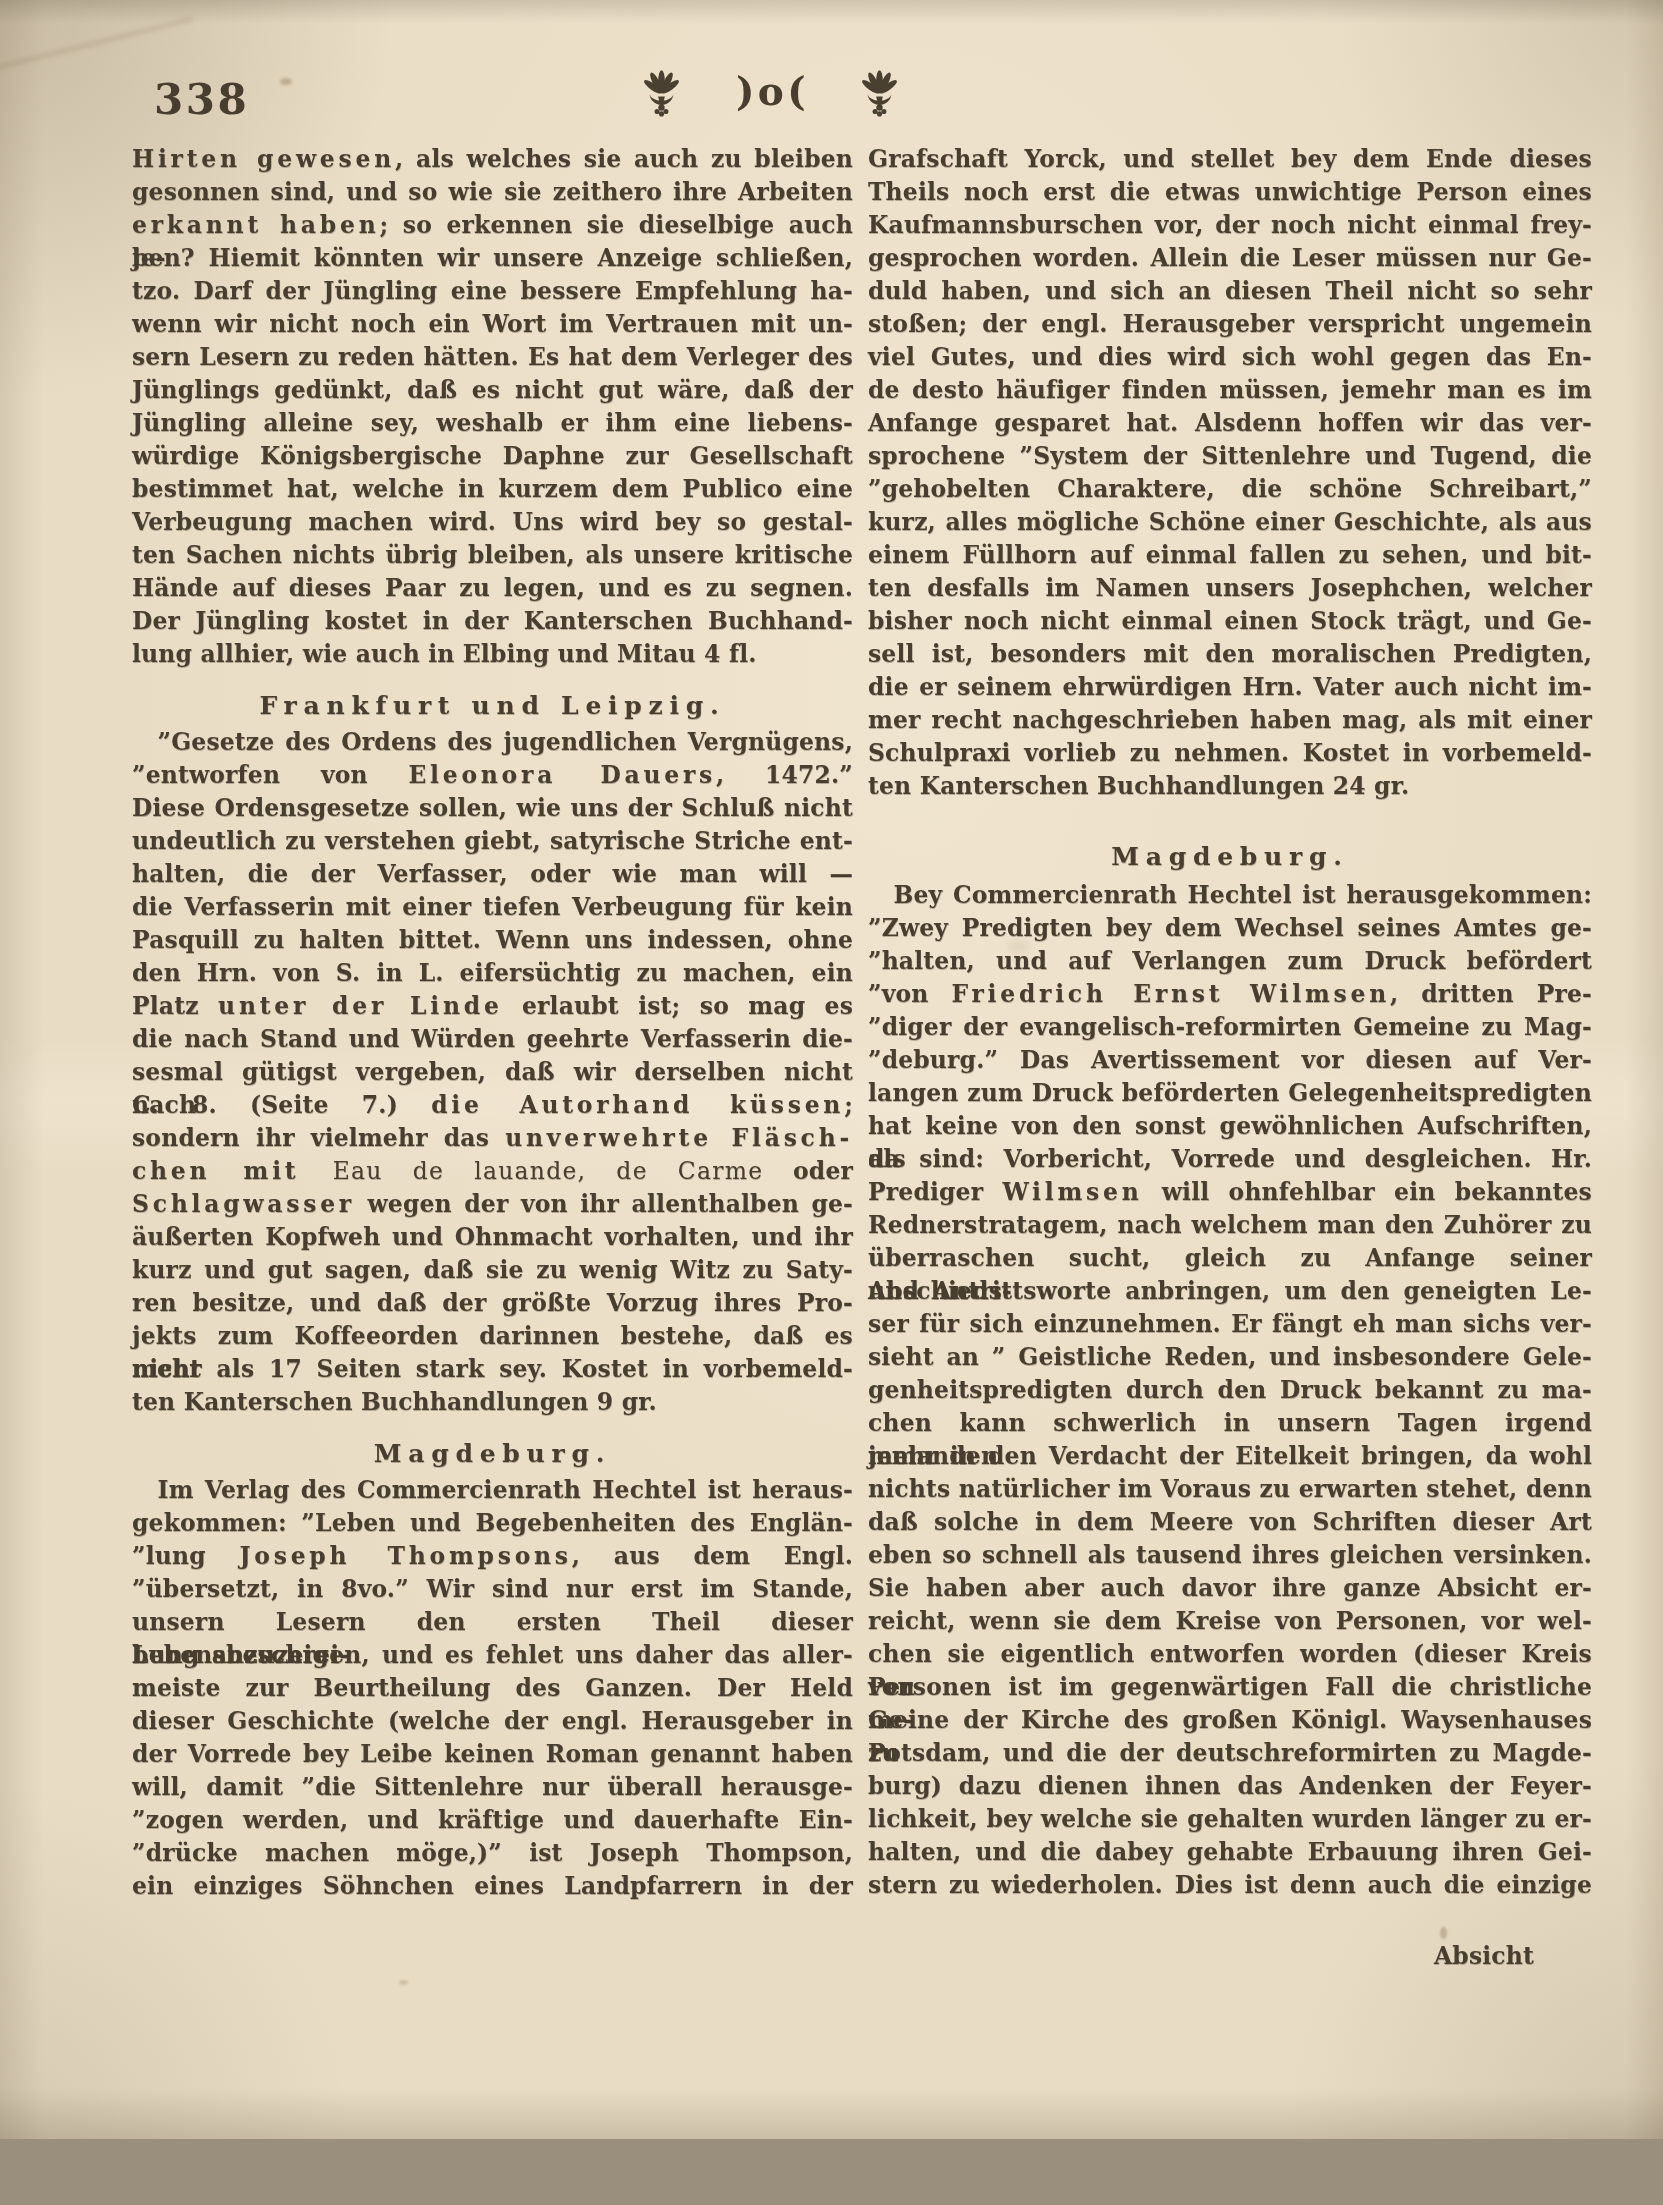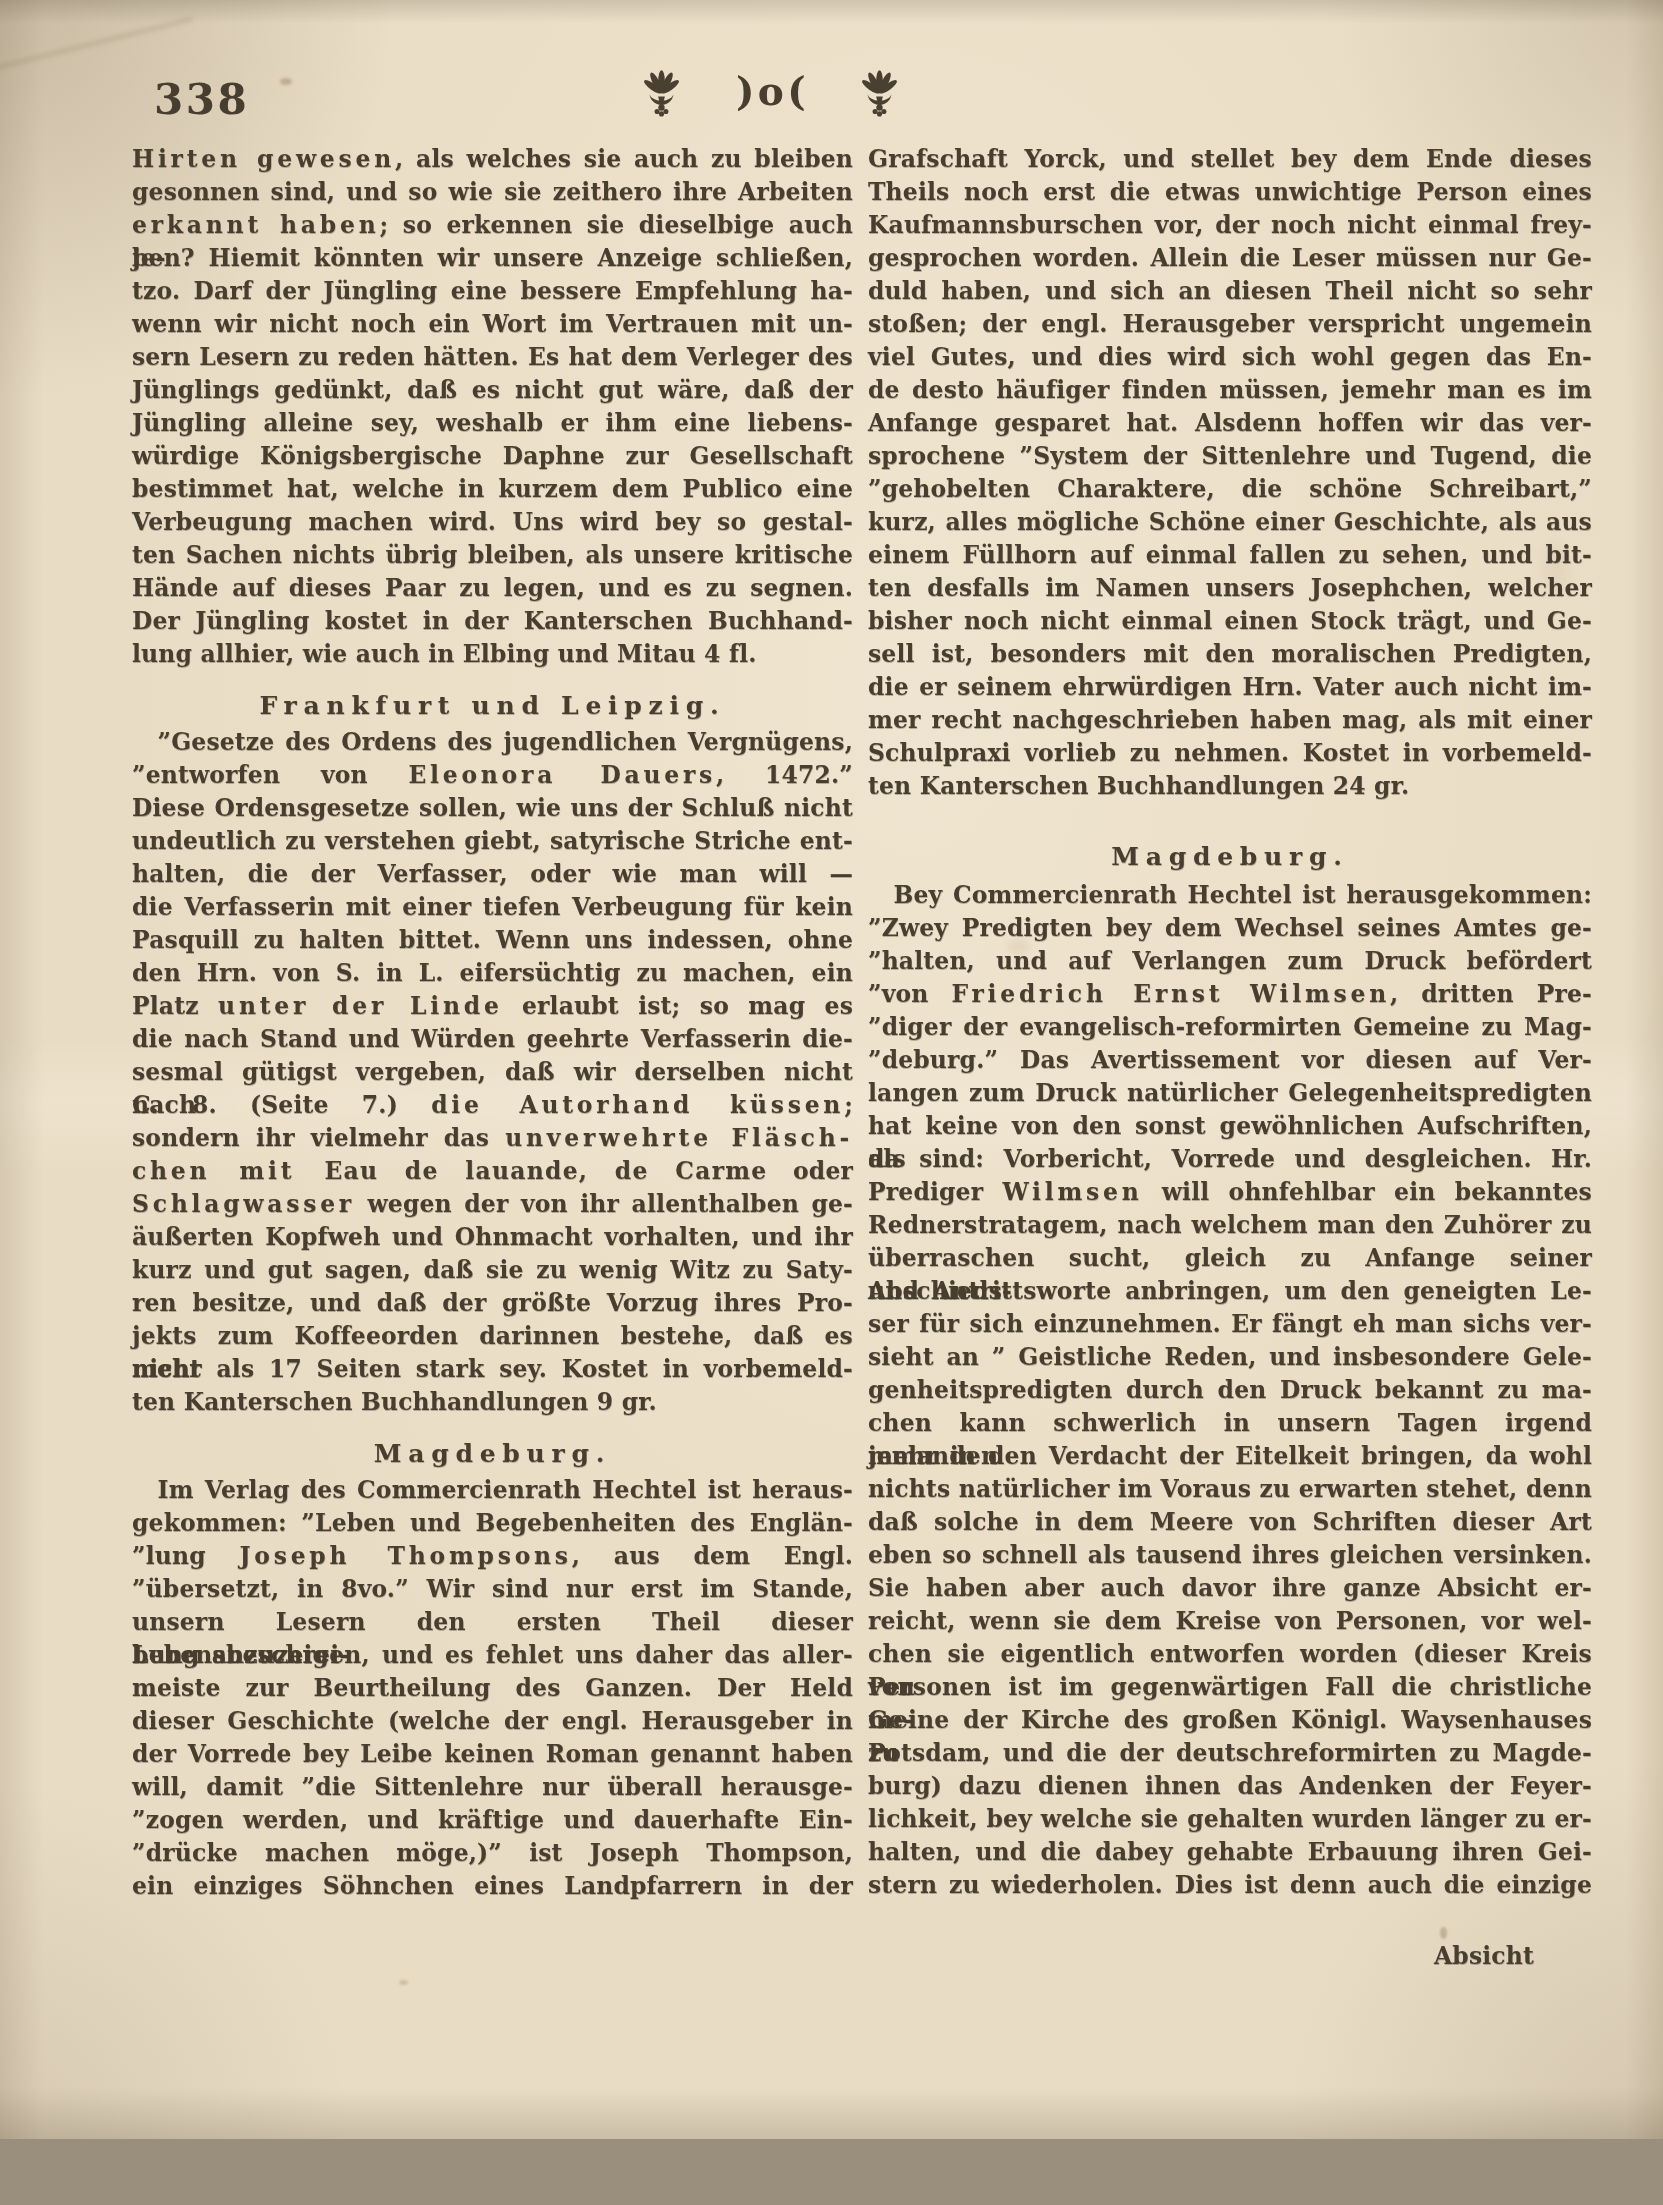--- a/index.html
+++ b/index.html
@@ -56,21 +56,21 @@
   .line.ind span:first-child{padding-left:25.5px;}
   .line.heading{
     text-align:center;text-align-last:center;
     letter-spacing:0.27em;
     font-size:25px;
   }
   .col-left .line.heading{margin-top:18px;margin-bottom:4.2px;}
   .col-right .line.heading{margin-top:37px;margin-bottom:6px;}
   .line.catchword{text-align-last:right;padding-right:58px;margin-top:38px;}
   .sp{letter-spacing:3.8px;}
-  .ant{font-weight:bold;letter-spacing:1.3px;}
+  .ant{font-weight:normal;letter-spacing:1.3px;}
   
   .spot{position:absolute;border-radius:50%;pointer-events:none;}
   .spot-1{left:280px;top:78px;width:12px;height:6.8px;background:rgba(130,100,65,0.35);filter:blur(1.7px);}
   .spot-2{left:1007px;top:939px;width:22px;height:15.3px;background:rgba(150,120,80,0.10);filter:blur(3.4px);}
   .spot-3{left:399px;top:1980px;width:8.5px;height:5.1px;background:rgba(120,95,60,0.22);filter:blur(1.3px);}
   .spot-4{left:1542px;top:544px;width:25.5px;height:51px;background:rgba(150,125,90,0.08);filter:blur(5.1px);}
   .spot-5{left:1440px;top:1927px;width:6.8px;height:12px;background:rgba(110,90,60,0.30);filter:blur(0.8px);}
   .crease{
     position:absolute;left:-25.5px;top:44px;width:221px;height:3.4px;
     background:rgba(105,88,60,0.25);filter:blur(2.5px);
@@ -204,21 +204,21 @@
       <div class="line"><span>mer recht nachgeschrieben haben mag, als mit einer</span></div>
       <div class="line"><span>Schulpraxi vorlieb zu nehmen.  Kostet in vorbemeld-</span></div>
       <div class="line pend"><span>ten Kanterschen Buchhandlungen 24 gr.</span></div>
       <div class="line heading"><span>Magdeburg.</span></div>
       <div class="line ind"><span>Bey Commercienrath Hechtel ist herausgekommen:</span></div>
       <div class="line"><span>”Zwey Predigten bey dem Wechsel seines Amtes ge-</span></div>
       <div class="line"><span>”halten, und auf Verlangen zum Druck befördert</span></div>
       <div class="line"><span>”von </span><span class="sp">Friedrich Ernst Wilmsen</span><span>, dritten Pre-</span></div>
       <div class="line"><span>”diger der evangelisch-reformirten Gemeine zu Mag-</span></div>
       <div class="line"><span>”deburg.”   Das Avertissement vor diesen auf Ver-</span></div>
-      <div class="line"><span>langen zum Druck natürlicher Gelegenheitspredigten</span></div>
+      <div class="line"><span>langen zum Druck beförderten Gelegenheitspredigten</span></div>
       <div class="line"><span>hat keine von den sonst gewöhnlichen Aufschriften, als</span></div>
       <div class="line"><span>da sind: Vorbericht, Vorrede und desgleichen.  Hr.</span></div>
       <div class="line"><span>Prediger </span><span class="sp">Wilmsen</span><span> will ohnfehlbar ein bekanntes</span></div>
       <div class="line"><span>Rednerstratagem, nach welchem man den Zuhörer zu</span></div>
       <div class="line"><span>überraschen sucht, gleich zu Anfange seiner Abschieds-</span></div>
       <div class="line"><span>und Antrittsworte anbringen, um den geneigten Le-</span></div>
       <div class="line"><span>ser für sich einzunehmen.  Er fängt eh man sichs ver-</span></div>
       <div class="line"><span>sieht an ” Geistliche Reden, und insbesondere Gele-</span></div>
       <div class="line"><span>genheitspredigten durch den Druck bekannt zu ma-</span></div>
       <div class="line"><span>chen kann schwerlich in unsern Tagen irgend jemanden</span></div>

